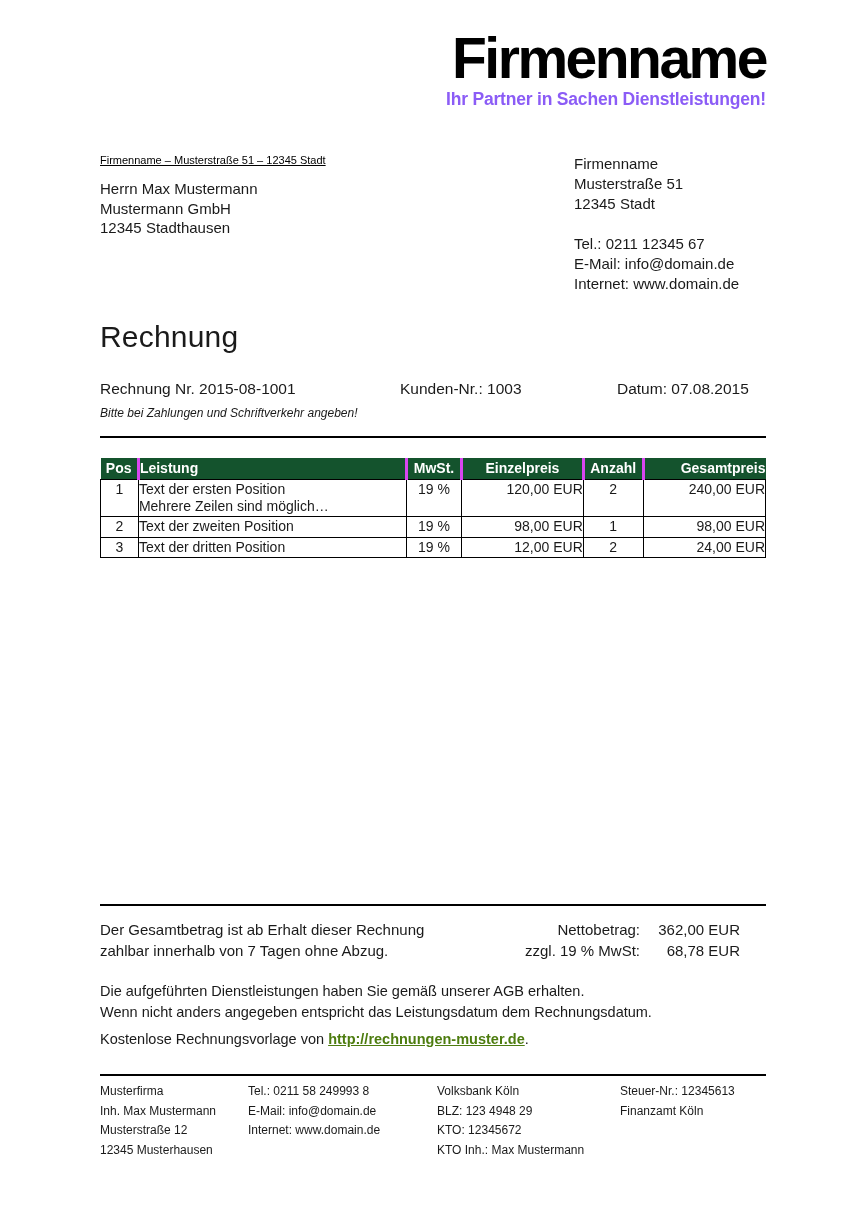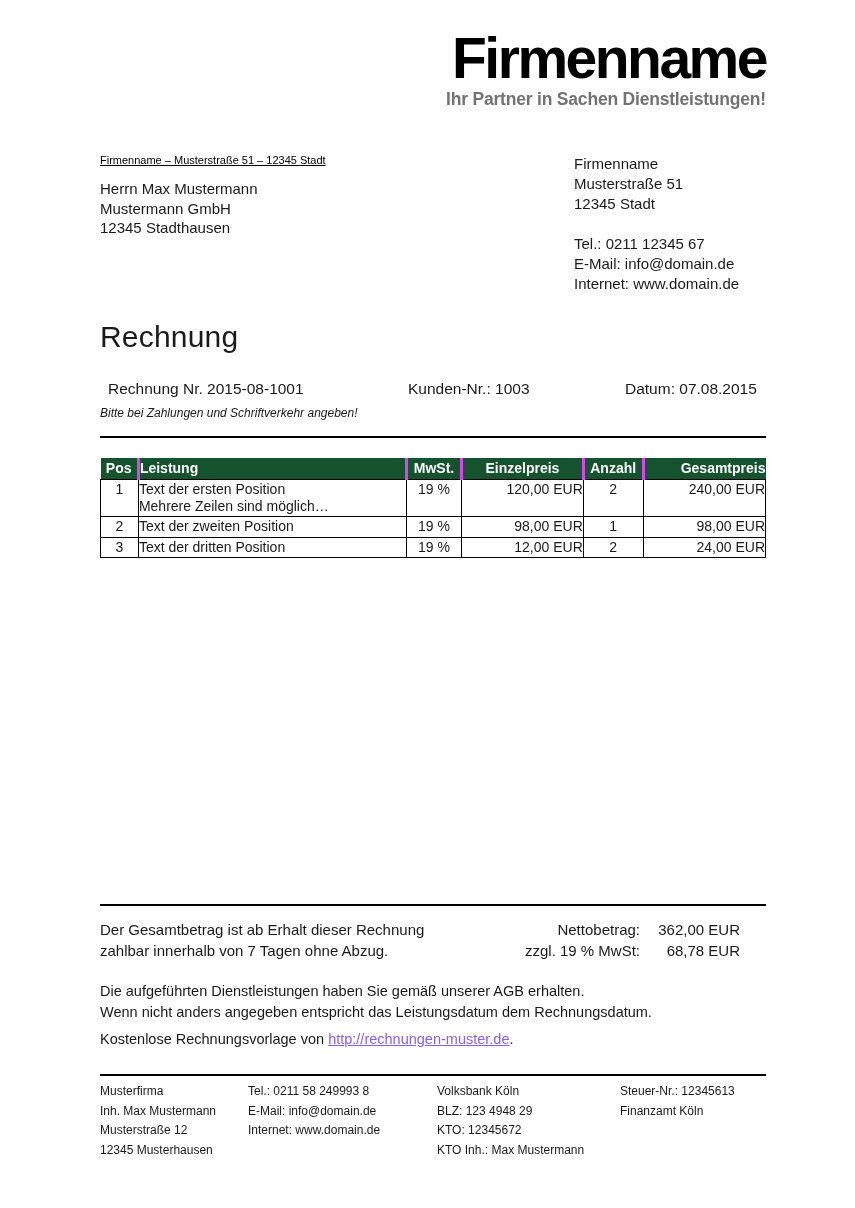--- a/index.html
+++ b/index.html
@@ -5,35 +5,35 @@
   * { margin:0; padding:0; box-sizing:border-box; }
   html, body { background:#ffffff; }
   body {
     width:855px; height:1208px;
     font-family:"Liberation Sans", sans-serif;
     color:#1a1a1a;
     overflow:hidden;
   }
   .logo-block { padding:30px 89px 0 0; text-align:right; }
   .logo-name  { font-size:57px; font-weight:bold; letter-spacing:-2.5px; line-height:1.0; color:#000; }
-  .logo-tagline { font-size:17.5px; font-weight:bold; letter-spacing:-0.2px; margin-top:2px; color:#737373; }
+  .logo-tagline { font-size:17.5px; font-weight:bold; letter-spacing:-0.2px; margin-top:2px; color:#8b5cf6; }
 
   .content { margin:0 89px 0 100px; }
 
   .address-section { display:flex; justify-content:space-between; margin-top:44px; }
   .addr-left { width:390px; }
   .sender-line { font-size:11px; text-decoration:underline; color:#000; }
   .recipient { margin-top:13px; }
   .recipient div { font-size:15px; line-height:19.5px; }
   .addr-right { width:192px; font-size:15px; line-height:20px; }
   .addr-gap { height:20px; }
 
   .doc-title { font-size:30px; font-weight:400; margin-top:26px; letter-spacing:0.2px; }
 
-  .meta-row { display:flex; margin-top:26px; font-size:15.5px;margin-left:8px; }
+  .meta-row { display:flex; margin-top:26px; font-size:15.5px; }
   .meta-invoice { width:300px; }
   .meta-customer { width:217px; }
   .meta-date { flex:1; }
   .meta-note { font-style:italic; font-size:12px; margin-top:8px; }
 
   .rule { border-top:2px solid #000; margin-top:16px; }
 
   table.items { width:100%; border-collapse:collapse; margin-top:20px; font-size:14px; }
   table.items thead th {
     background:#14532d; color:#ffffff; font-weight:700;
@@ -63,21 +63,21 @@
   .totals { display:flex; margin-top:13px; font-size:15px; }
   .terms { width:400px; line-height:21px; }
   .totals-table { flex:1; padding-right:26px; }
   .trow { display:flex; line-height:21px; }
   .tlabel { flex:1;text-align:right; }
   .tvalue { width:100px; text-align:right; }
   .trow-bold { font-weight:bold; }
 
   .agb { margin-top:20px; font-size:14.5px; line-height:21px; }
   .credit { margin-top:6px; font-size:14.5px; line-height:21px; }
-  .credit a { color:#8b5cf6; text-decoration:underline; }
+  .credit a { color:#4d7c0f; text-decoration:underline;font-weight:bold; }
 
   .footer-rule { border-top:2px solid #000; margin-top:24px; }
   .footer { display:flex; margin-top:6px; font-size:12px; line-height:19.5px; }
   .fcol1 { width:148px; }
   .fcol2 { width:189px; }
   .fcol3 { width:183px; }
   .fcol4 { flex:1; }
 </style>
 </head>
 <body>

